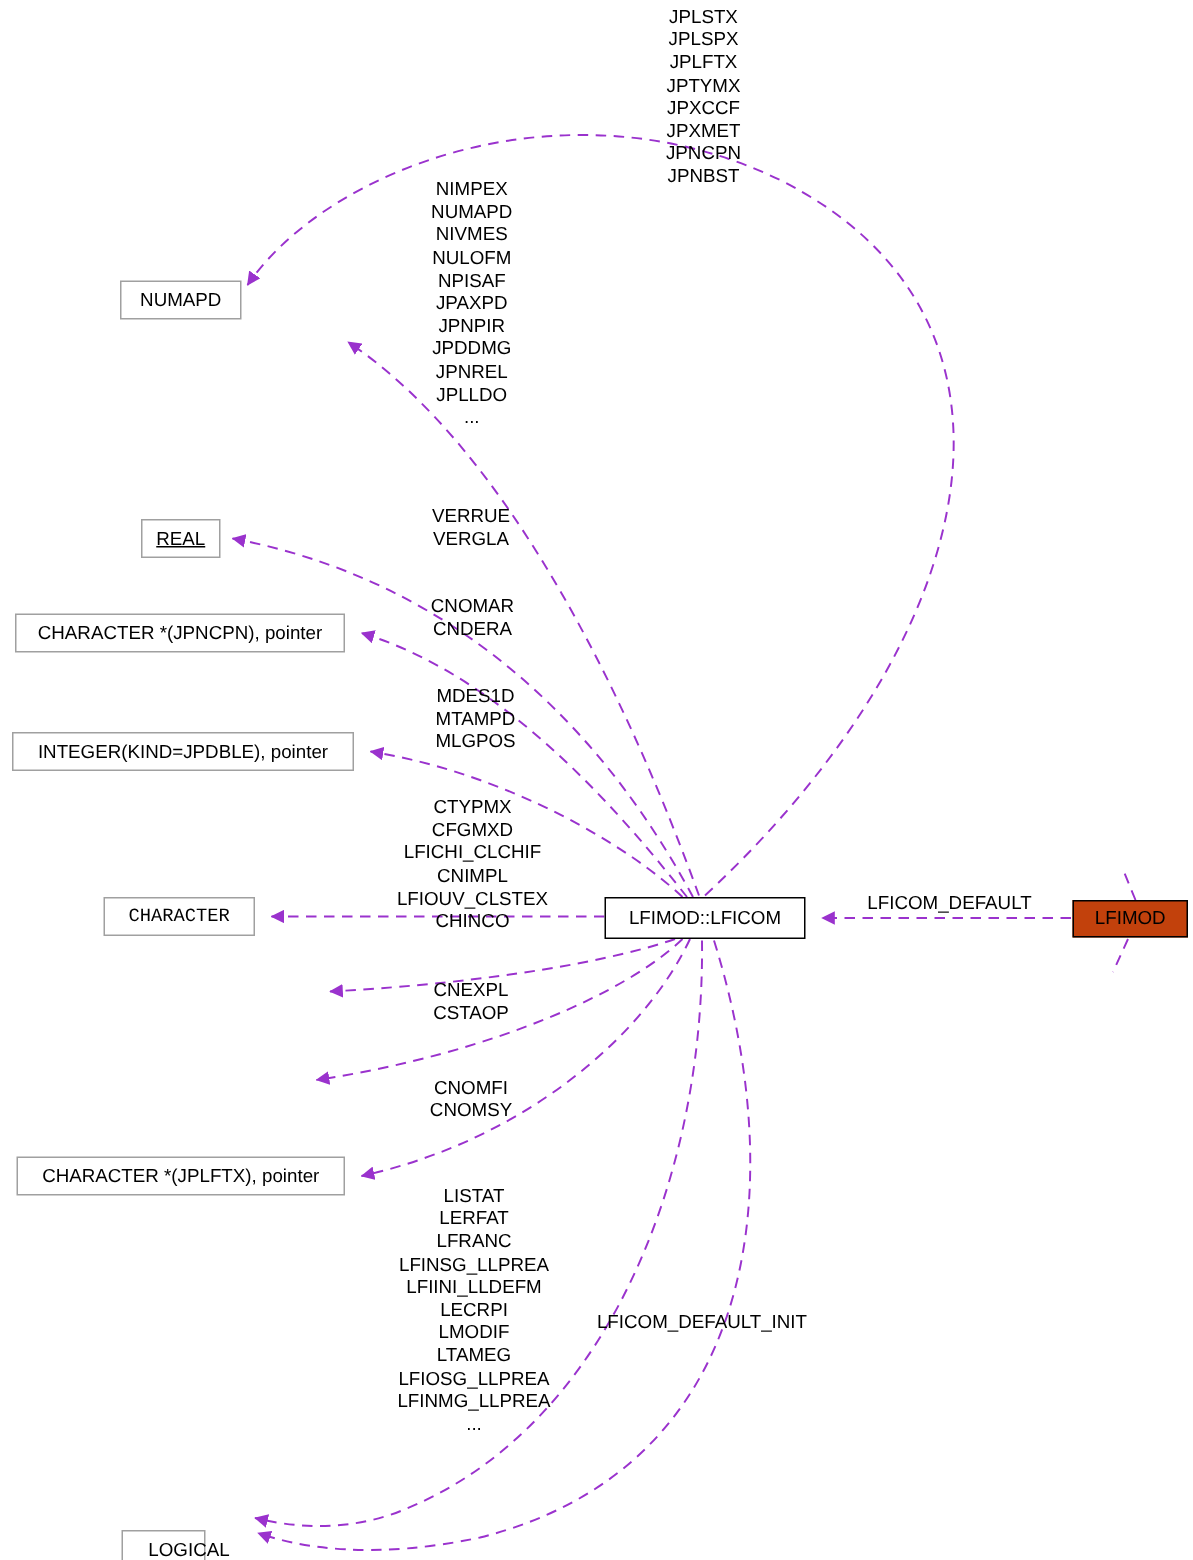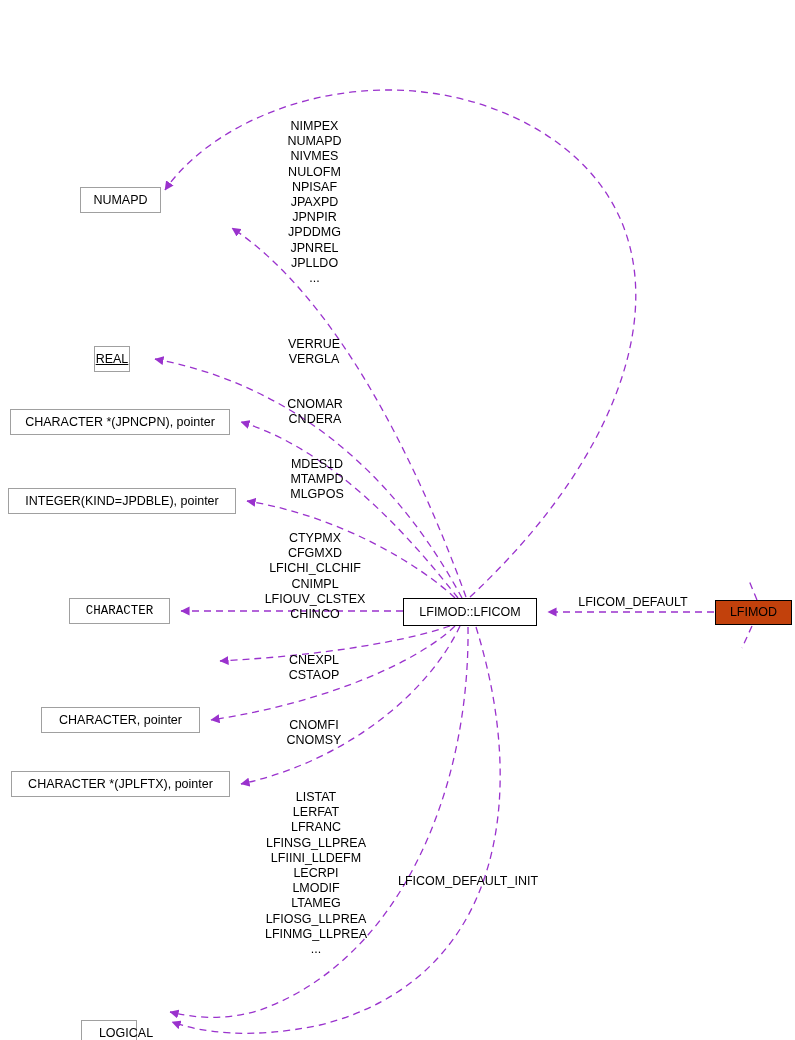--- a/index.html
+++ b/index.html
@@ -68,57 +68,62 @@
     <g fill="none" stroke="#9a32cd" stroke-width="1.3" stroke-dasharray="7,5">
       <path d="M 757 600 L 748 578"></path>
       <path d="M 752 626 L 742 648"></path>
     </g>
   </svg>
 
   <div class="node" style="left:80px;top:187px;width:81px;height:26px;">
     <span>NUMAPD</span>
   </div>
 
-  <div class="node" style="left:94px;top:346px;width:36px;height:26px;text-decoration:underline;">
+  <div class="node" style="left:94px;top:346px;width:53px;height:26px;text-decoration:underline;">
     <span>REAL</span>
   </div>
 
   <div class="node" style="left:10px;top:409px;width:220px;height:26px;">
     <span>CHARACTER *(JPNCPN), pointer</span>
   </div>
 
   <div class="node" style="left:8px;top:488px;width:228px;height:26px;">
     <span>INTEGER(KIND=JPDBLE), pointer</span>
   </div>
 
   <div class="node" style="left:69px;top:598px;width:101px;height:26px;font-family:Liberation Mono, monospace;">
     <span>CHARACTER</span>
   </div>
 
 
-  <div class="node" style="left:41px;top:707px;width:159px;height:26px;">
-    <span>CHARACTER, pointer</span>
-  </div>
 
   <div class="node" style="left:11px;top:771px;width:219px;height:26px;">
     <span>CHARACTER *(JPLFTX), pointer</span>
   </div>
 
   <div class="node" style="left:81px;top:1020px;width:56px;height:26px;padding-left:42px;">
     <span>LOGICAL</span>
   </div>
 
   <div class="node current" style="left:403px;top:598px;width:134px;height:28px;">
     <span>LFIMOD::LFICOM</span>
   </div>
 
   <div class="node root" style="left:715px;top:600px;width:77px;height:25px;">
     <span>LFIMOD</span>
   </div>
 
+  <div class="edge-label" style="left:438px;top:4px;width:62px;text-align:center;">JPLSTX
+JPLSPX
+JPLFTX
+JPTYMX
+JPXCCF
+JPXMET
+JPNCPN
+JPNBST</div>
 
   <div class="edge-label" style="left:277px;top:119px;width:75px;text-align:center;">NIMPEX
 NUMAPD
 NIVMES
 NULOFM
 NPISAF
 JPAXPD
 JPNPIR
 JPDDMG
 JPNREL

